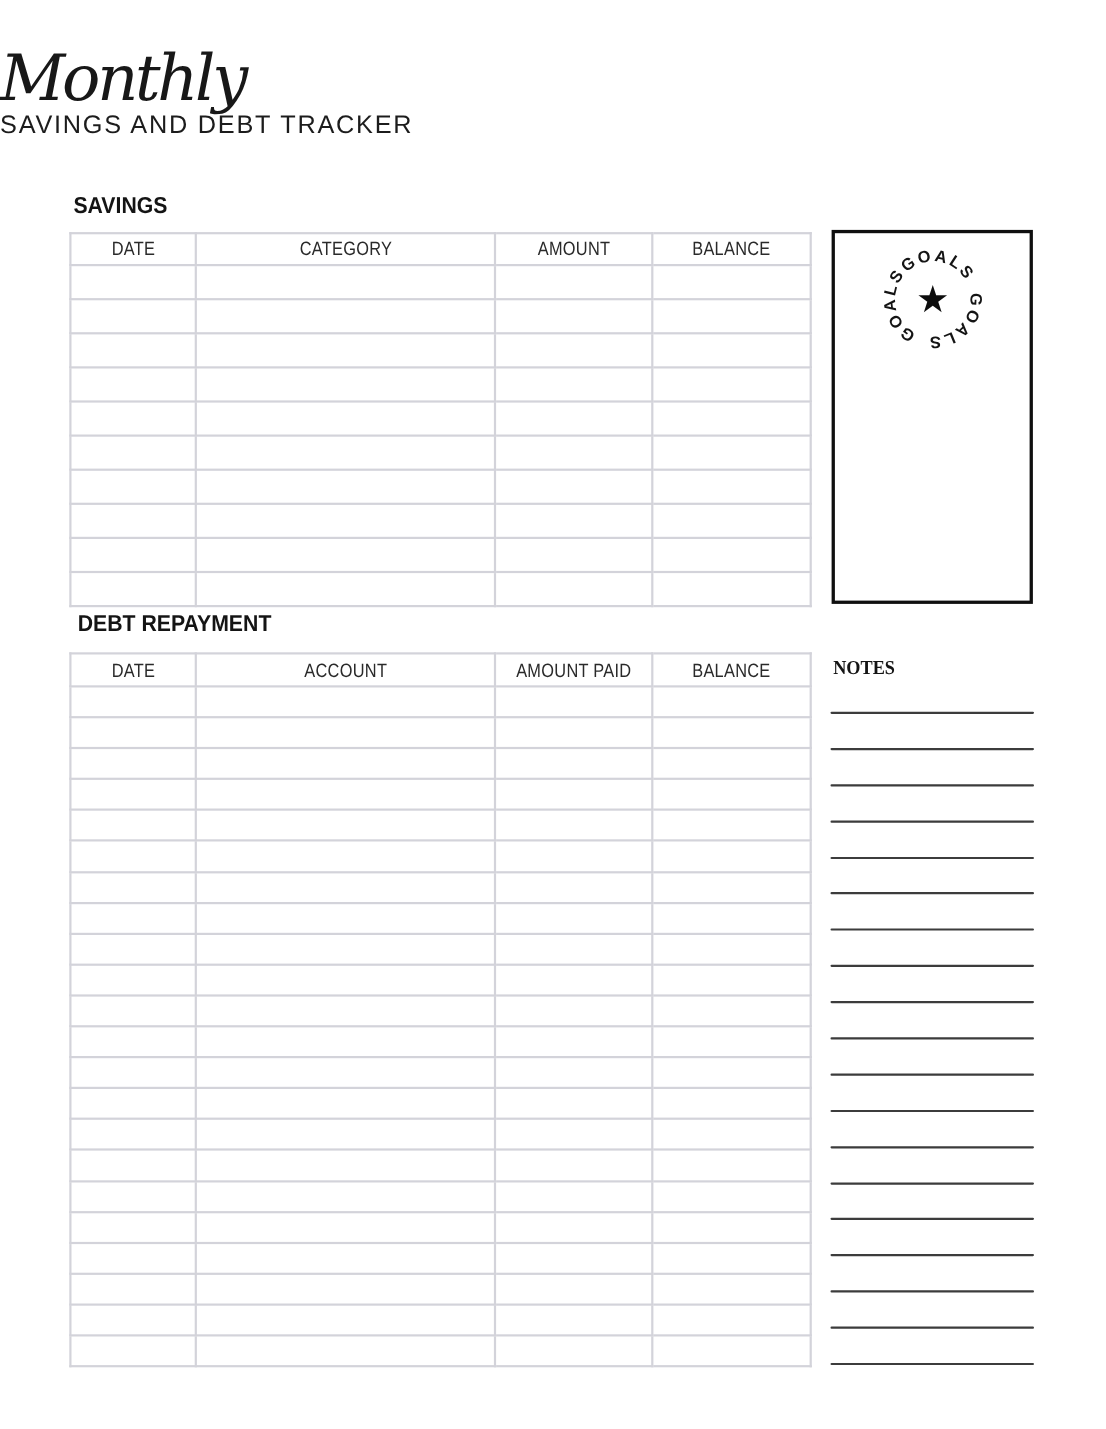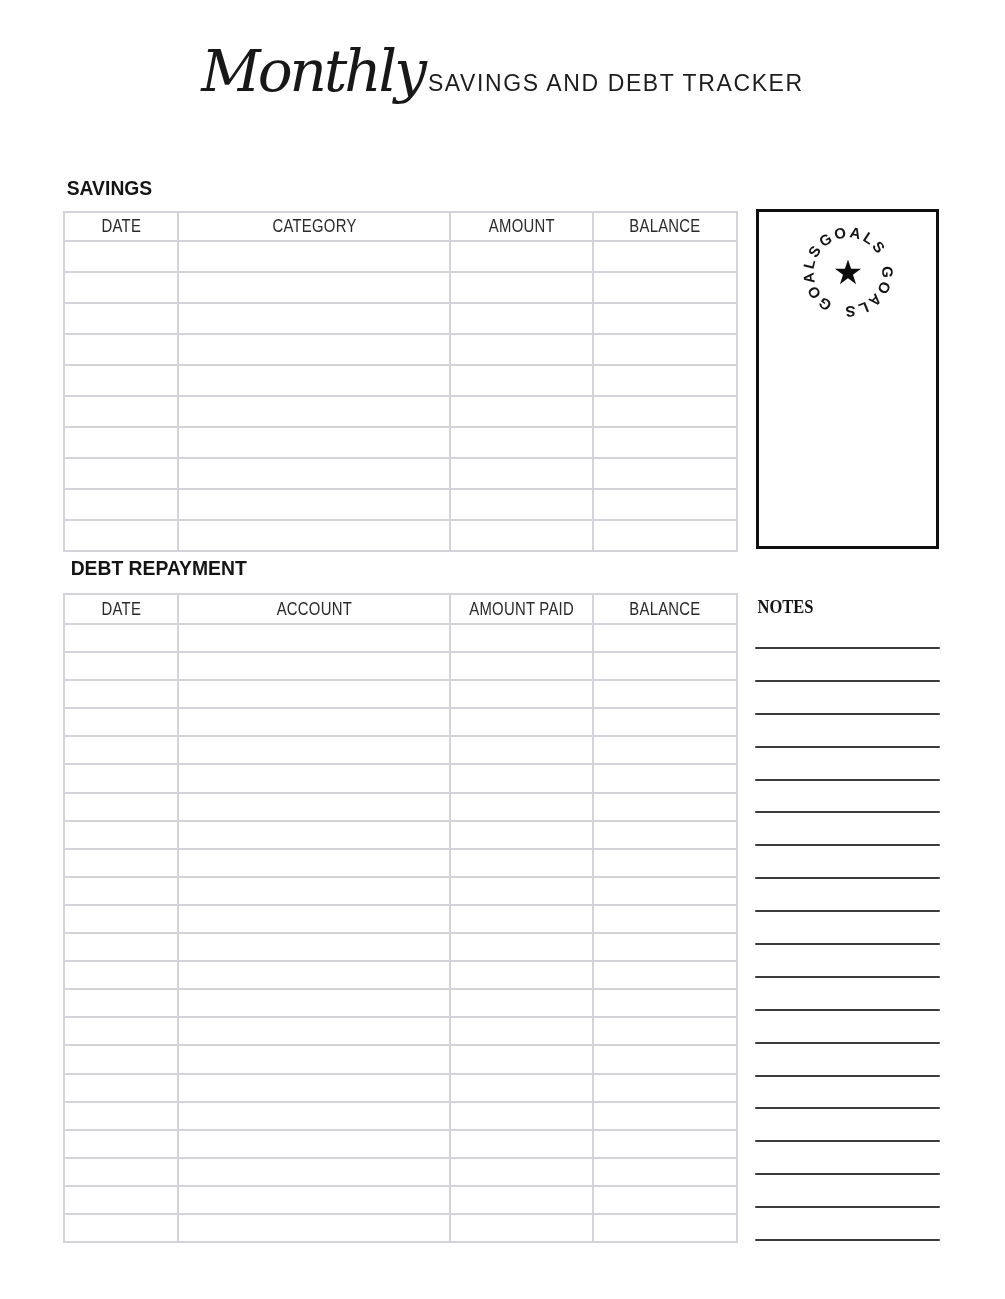--- a/index.html
+++ b/index.html
@@ -10,21 +10,21 @@
     font-family: "Liberation Sans", sans-serif;
     color: var(--ink, #1f1f1f);
     position: relative;
     overflow: hidden;
   }
   .abs { position: absolute; }
 
   
   #title-row {
     top: 42px; left: 0; width: 100%;
-    display: flex; justify-content: center; align-items: baseline;
+    display: flex; justify-content: center; align-items: baseline; flex-direction: column;
   }
   .script-word {
     font-family: "DejaVu Serif", serif;
     font-style: italic;
     font-size: 58px;
     line-height: 1;
     letter-spacing: -3px;
     margin-right: 4px;
     color: #181818;
   }

